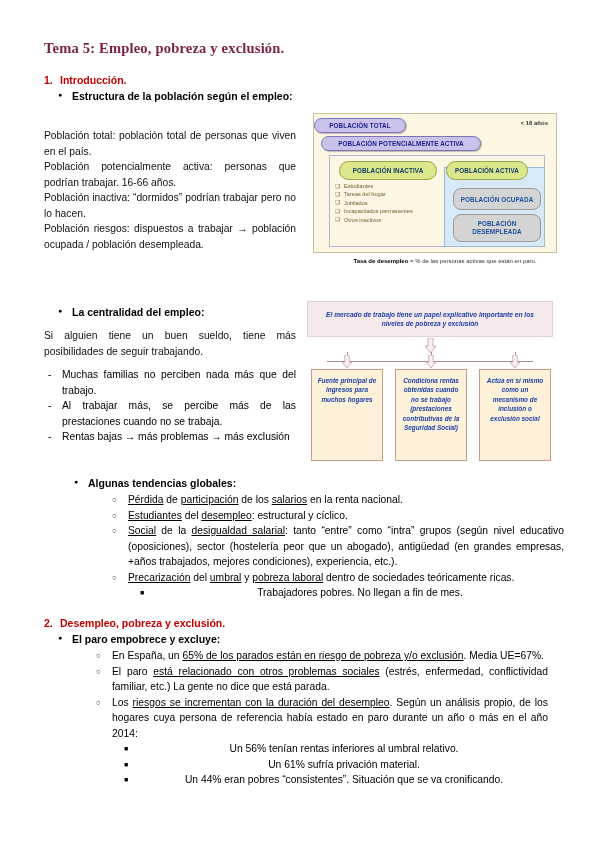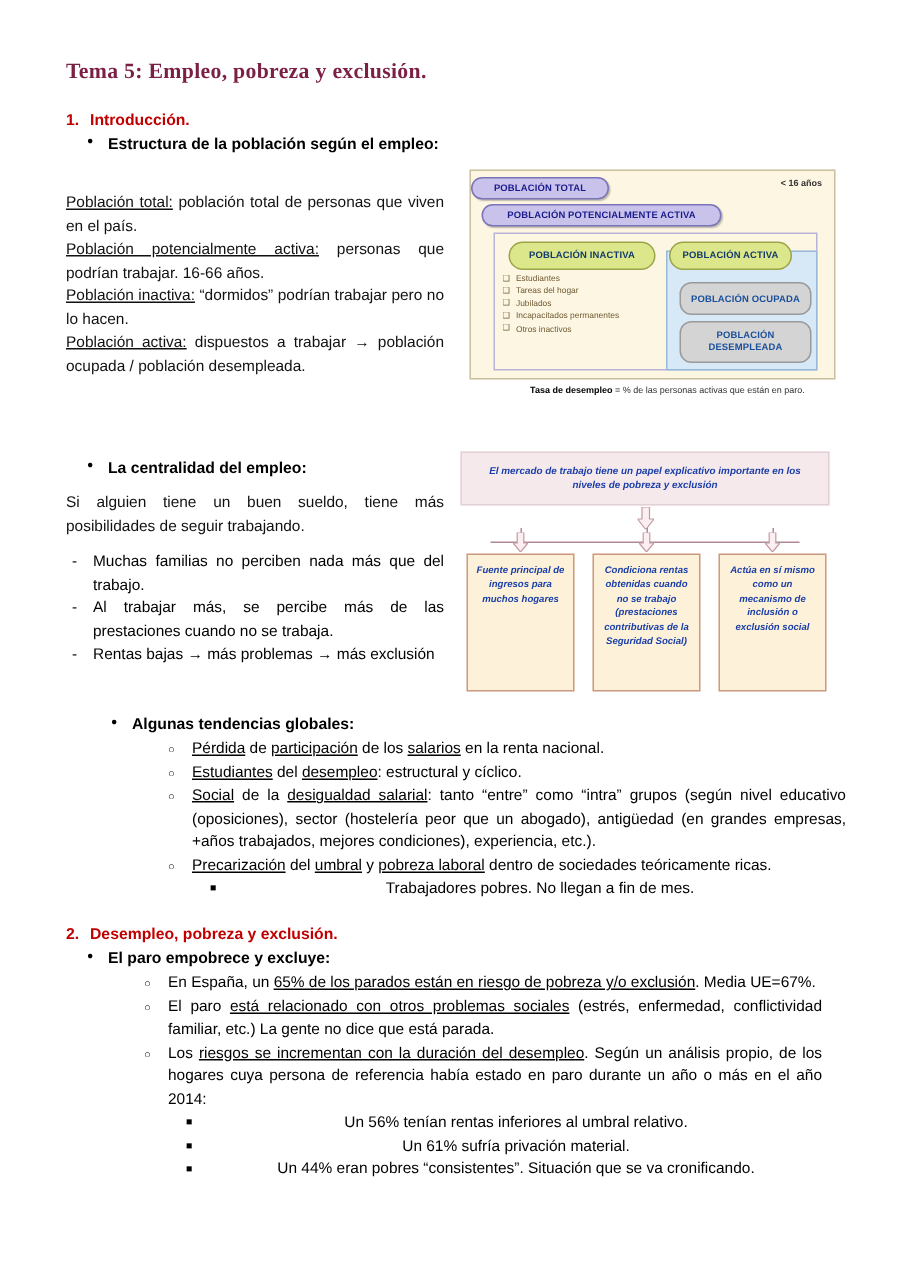--- a/index.html
+++ b/index.html
@@ -61,21 +61,21 @@
   }
 
   .para {
     position: absolute;
     font-size: 10.3px;
     line-height: 15.5px;
     text-align: justify;
     color: #111;
   }
   .defs { left: 44px; top: 128px; width: 252px; }
-  .defs .term { text-decoration: underline; }
+  .defs .term { }
   .centr { left: 44px; top: 328px; width: 252px; }
 
   .dashlist {
     position: absolute;
     left: 44px;
     top: 367px;
     width: 252px;
     font-size: 10.3px;
     line-height: 15.5px;
   }
@@ -350,21 +350,21 @@
   <div class="sec-head sec1">
     <span class="sec-num">1.</span><span>Introducción.</span>
   </div>
 
   <div class="bullet-l1 b1-a dot">Estructura de la población según el empleo:</div>
 
   <div class="para defs">
     <span class="term">Población total:</span><span> población total de personas que viven en el país.</span><br>
     <span class="term">Población potencialmente activa:</span><span> personas que podrían trabajar. 16-66 años.</span><br>
     <span class="term">Población inactiva:</span><span> “dormidos” podrían trabajar pero no lo hacen.</span><br>
-    <span class="term">Población activa:</span><span> dispuestos a trabajar → población ocupada / población desempleada.</span>
+    <span class="term">Población riesgos:</span><span> dispuestos a trabajar → población ocupada / población desempleada.</span>
   </div>
 
   <div class="dia1">
     <div class="frame"></div>
     <div class="lt16">&lt; 16 años</div>
     <div class="inner-box"></div>
     <div class="blue-col"></div>
 
     <div class="pill p-total">POBLACIÓN TOTAL</div>
     <div class="pill p-pot">POBLACIÓN POTENCIALMENTE ACTIVA</div>

